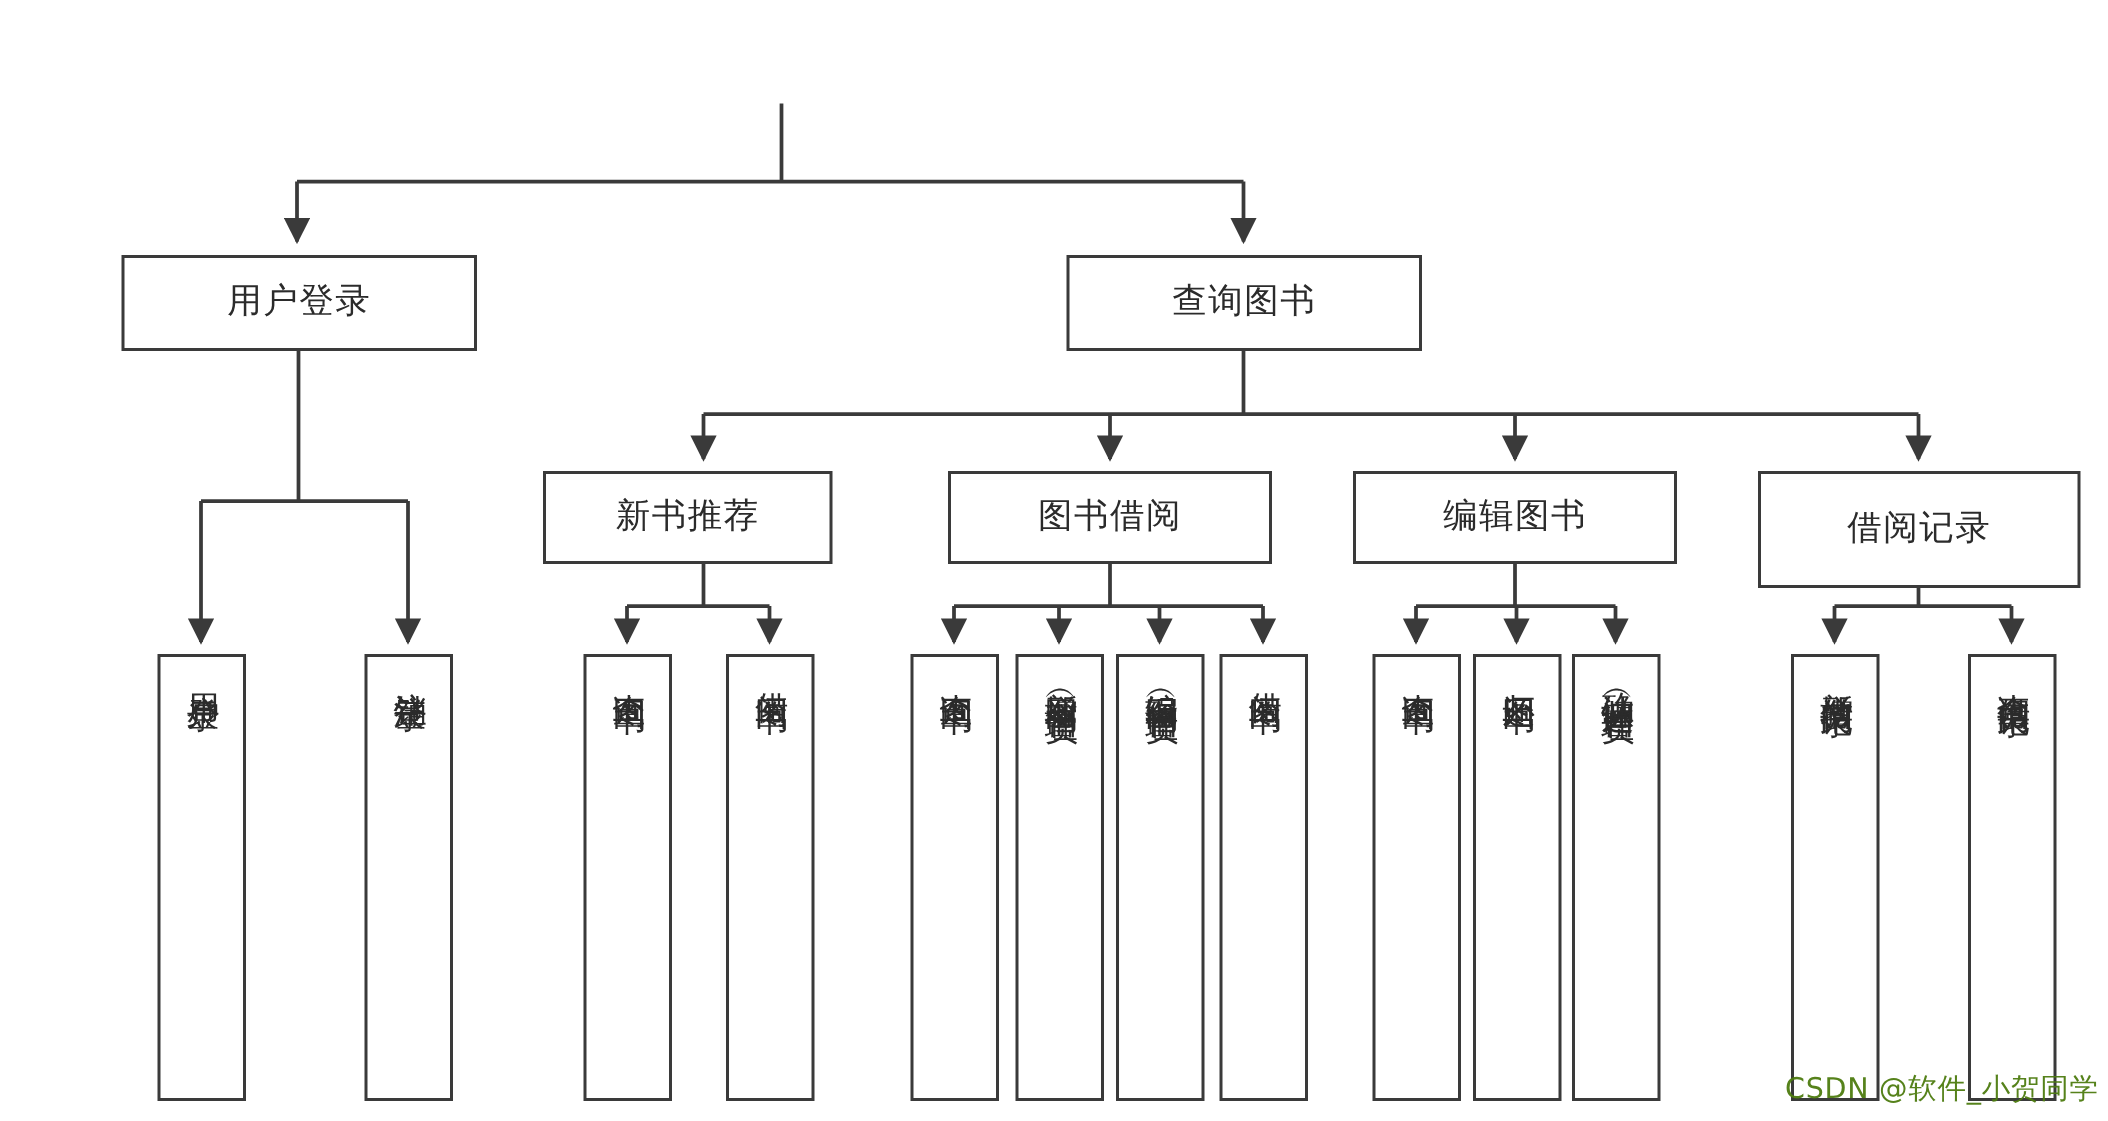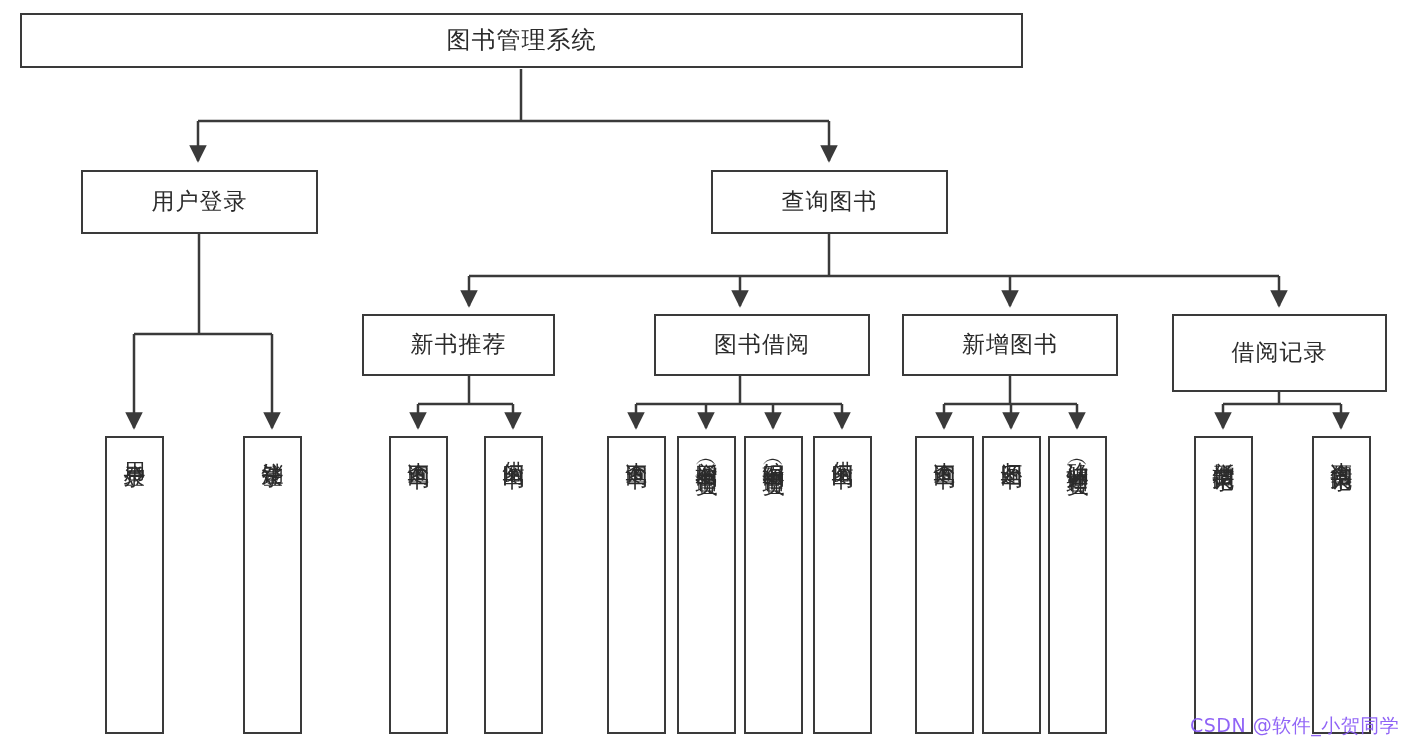--- a/index.html
+++ b/index.html
@@ -53,21 +53,21 @@
   svg.links {
     position: absolute;
     left: 0;
     top: 0;
     width: 1405px;
     height: 747px;
     pointer-events: none;
   }
   .watermark {
     position: absolute;
-    color: #8b5cf6;
+    color: #4d7c0f;
     font-size: 19px;
     letter-spacing: 0.5px;
     white-space: nowrap;
     opacity: 0.95;
   }
 </style>
 </head>
 <body>
 
 <div id="canvas">
@@ -115,39 +115,36 @@
       <path d="M 1011 404 L 1011 428" marker-end="url(#arrow)"></path>
       <path d="M 1077 404 L 1077 428" marker-end="url(#arrow)"></path>
 
       <path d="M 1279 376 L 1279 404"></path>
       <path d="M 1223 404 L 1341 404"></path>
       <path d="M 1223 404 L 1223 428" marker-end="url(#arrow)"></path>
       <path d="M 1341 404 L 1341 428" marker-end="url(#arrow)"></path>
     </g>
   </svg>
 
-  <div class="node horiz root" style="left:20px; top:13px; width:1003px; height:55px;">
-    <span>图书管理系统</span>
-  </div>
 
   <div class="node horiz" style="left:81px; top:170px; width:237px; height:64px;">
     <span>用户登录</span>
   </div>
   <div class="node horiz" style="left:711px; top:170px; width:237px; height:64px;">
     <span>查询图书</span>
   </div>
 
   <div class="node horiz" style="left:362px; top:314px; width:193px; height:62px;">
     <span>新书推荐</span>
   </div>
-  <div class="node horiz" style="left:632px; top:314px; width:216px; height:62px;margin-left:22px;">
+  <div class="node horiz" style="left:632px; top:314px; width:216px; height:62px;">
     <span>图书借阅</span>
   </div>
   <div class="node horiz" style="left:902px; top:314px; width:216px; height:62px;">
-    <span>新增图书</span>
+    <span>编辑图书</span>
   </div>
   <div class="node horiz" style="left:1172px; top:314px; width:215px; height:78px;">
     <span>借阅记录</span>
   </div>
 
   <div class="node leaf" style="left:105px; top:436px; width:59px; height:298px;">
     <span class="vtext">用户登录</span>
   </div>
   <div class="node leaf" style="left:243px; top:436px; width:59px; height:298px;">
     <span class="vtext">注销登录</span>

